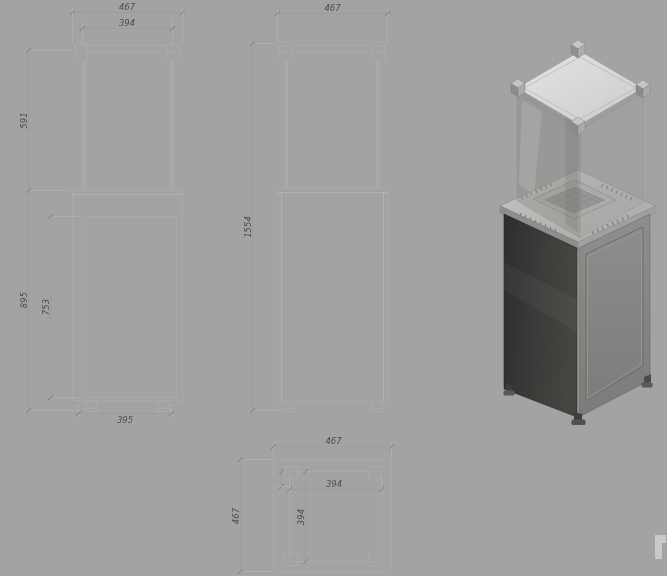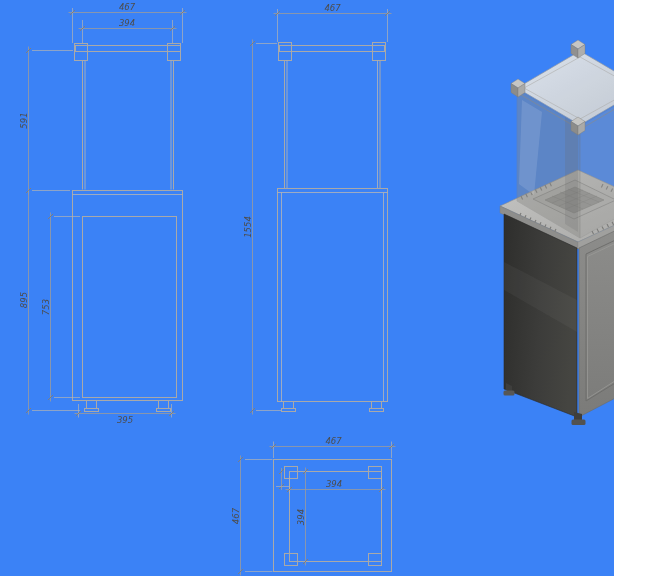--- a/index.html
+++ b/index.html
@@ -1,16 +1,16 @@
 <!DOCTYPE html>
 <html><head>
 <meta charset="utf-8">
 <style>
   html,body{margin:0;padding:0;background:#ffffff;}
-  .canvas{position:relative;width:614px;height:576px;background:#3b82f6;overflow:hidden;
+  .canvas{position:relative;width:667px;height:576px;background:#a3a3a3;overflow:hidden;
           font-family:"DejaVu Sans",sans-serif;}
   .canvas svg{position:absolute;left:0;top:0;}
   .geo{stroke:#a9a9a9;stroke-width:1;fill:none;}
   .geo2{stroke:#b6b6b6;stroke-width:0.8;fill:none;}
   .diml{stroke:#9c9c9c;stroke-width:0.8;fill:none;}
   .ext{stroke:#b3b3b3;stroke-width:0.7;fill:none;}
   .tick{stroke:#7e7e7e;stroke-width:1;}
   .dimtext{font-family:"DejaVu Sans",sans-serif;font-style:italic;font-size:8.5px;
            fill:#4d4d4d;text-anchor:middle;}
 </style>

